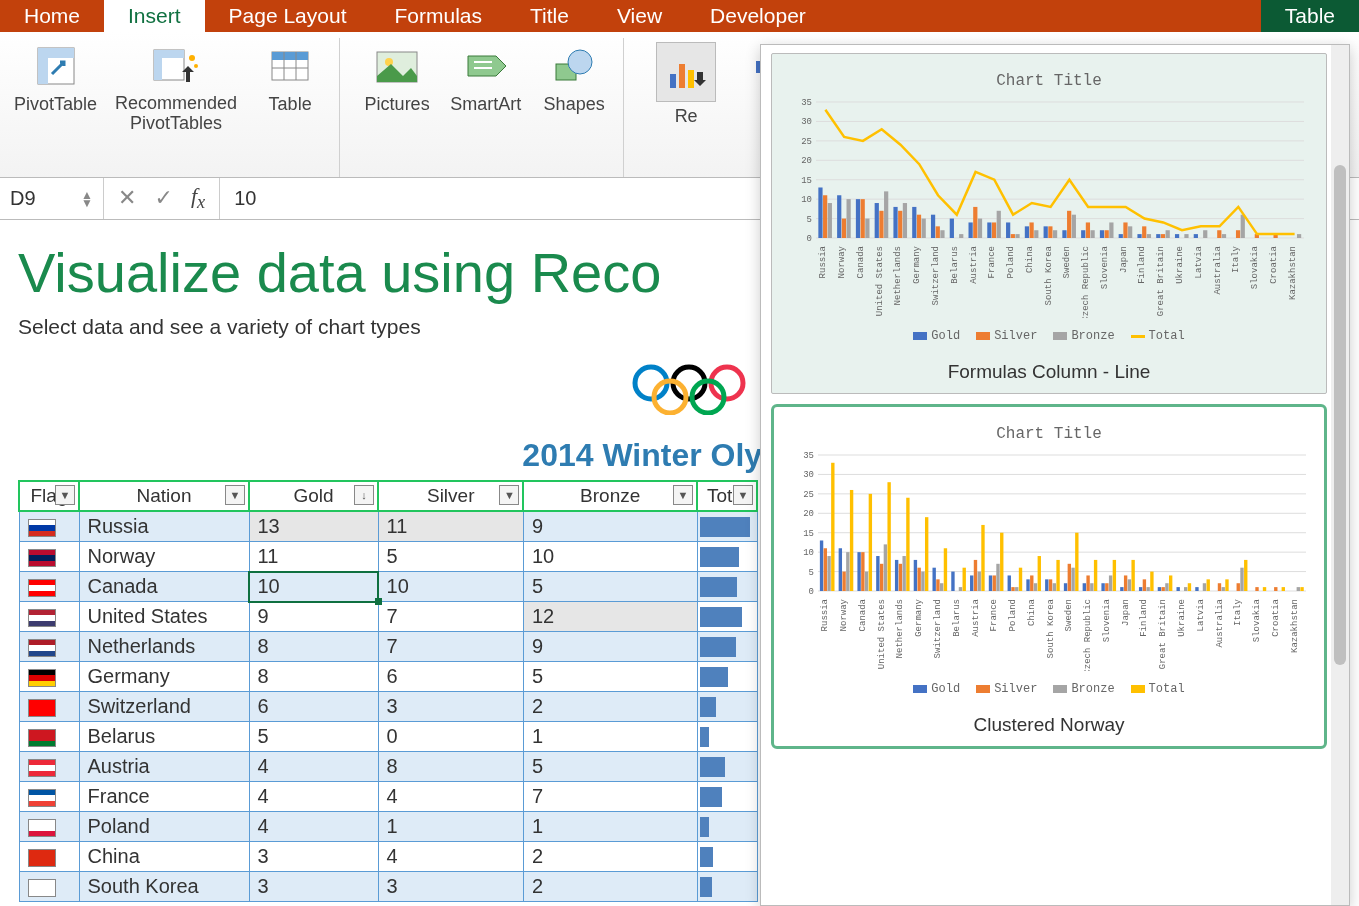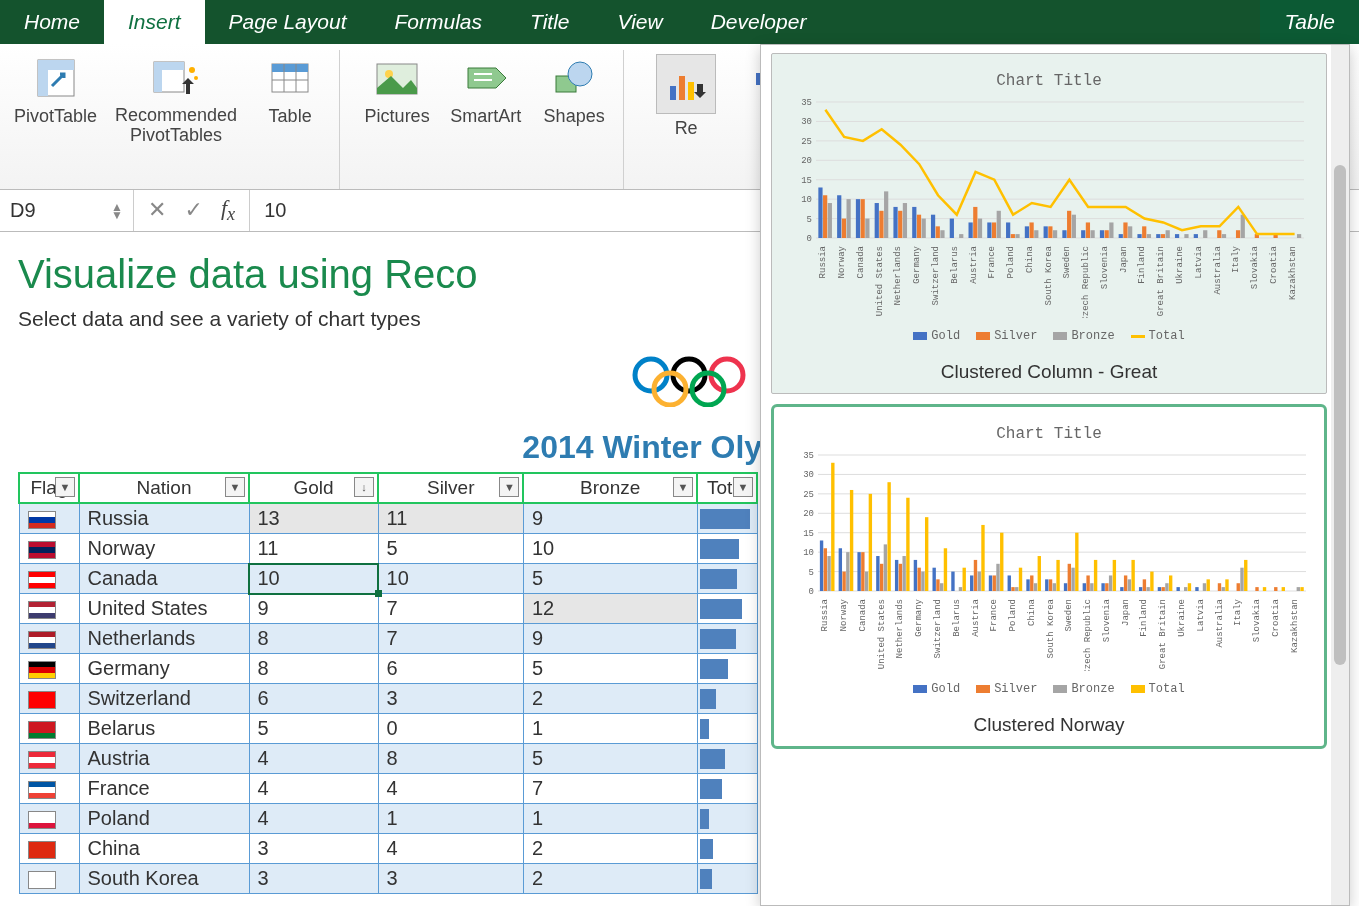--- a/index.html
+++ b/index.html
@@ -1,46 +1,46 @@
 <!DOCTYPE html>
 <html><head>
 <meta charset="utf-8">
 <style>
   * { box-sizing: border-box; margin: 0; padding: 0; }
   body { font-family: "Segoe UI", Arial, sans-serif; background: #fff; color: #333; width: 1359px; height: 906px; overflow: hidden; position: relative; }
 
   
-  .tabs { display: flex; background: #14532d; height: 44px; font-style: italic; }
+  .tabs { display: flex; background: #c2410c; height: 32px; }
   .tab { padding: 0 24px; color: #fff; font-size: 21px; display: flex; align-items: center; cursor: pointer; }
   .tab.active { background: #fff; color: #0f7040; }
   .tab.table-tab { margin-left: auto; background: #0c5a34; }
 
   
   .ribbon { display: flex; background: linear-gradient(#fff,#f3f3f3); border-bottom: 1px solid #bbb; height: 146px; padding: 6px 10px 0 10px; gap: 18px; }
   .rgroup { display: flex; gap: 18px; padding: 4px 14px 4px 4px; border-right: 1px solid #d0d0d0; }
   .rgroup:last-child { border-right: none; }
   .rbtn { display: flex; flex-direction: column; align-items: center; gap: 4px; font-size: 18px; color: #444; cursor: pointer; min-width: 70px; }
   .rbtn .icon { width: 48px; height: 48px; display:flex; align-items:center; justify-content:center; }
   .chart-row { display:flex; gap:28px; align-items:center; padding-left:10px;}
   .mini-chart { display:flex; align-items:center; gap:6px; cursor:pointer;}
   .mini-chart .caret { color:#888; font-size:12px;}
   .mini-chart svg { display:block; }
   .reco-big { width:60px; height:60px; background:#e6e6e6; border:1px solid #bbb; display:flex; align-items:center; justify-content:center; }
 
   
   .formula-bar { display:flex; align-items:center; height:42px; border-bottom:1px solid #bbb; background:#fff;}
-  .namebox { width:134px; padding:0 10px; font-size:20px; border-right:1px solid #ccc; display:flex; align-items:center; justify-content:space-between; height:100%;}
+  .namebox { width:104px; padding:0 10px; font-size:20px; border-right:1px solid #ccc; display:flex; align-items:center; justify-content:space-between; height:100%;}
   .stepper { font-size:12px; color:#888; line-height:8px; cursor:pointer; }
   .fbtns { display:flex; gap:18px; padding:0 14px; color:#888; font-size:22px; align-items:center;}
   .fx { font-style:italic; font-family:"Times New Roman",serif; color:#444; }
   .fval { font-size:20px; padding-left:14px; border-left:1px solid #ccc; height:100%; display:flex; align-items:center;}
 
   
   .sheet { position:relative; padding:20px 0 0 18px; height: 674px; }
-  .title { font-size:40px; color:#1a8a4d; font-weight:400; margin-bottom:10px; }
+  .title { font-size:56px; color:#1a8a4d; font-weight:400; margin-bottom:10px; }
   .subtitle { font-size:21px; color:#333; margin-bottom:24px;}
   .oly-head { display:flex; align-items:center; gap:18px; margin-bottom:6px;flex-direction:column;}
   .oly-head .label { font-size:32px; color:#2e7cb1; font-weight:600;}
 
   
   table.data { border-collapse:collapse; width:740px; }
   table.data th { background:#fff; border:2px solid #22c55e; font-weight:400; font-size:19px; text-align:center; padding:3px 8px; position:relative;}
   table.data th .filter { position:absolute; right:3px; top:3px; width:20px; height:20px; border:1px solid #888; background:#f4f4f4; font-size:11px; display:flex; align-items:center; justify-content:center; color:#555;}
   table.data td { border:1px solid #5a9bd5; padding:3px 8px; font-size:20px; }
   table.data tr.band td { background:#deebf7; }
@@ -507,21 +507,21 @@
             <text transform="translate(514.6153846153846,148) rotate(-90)" text-anchor="end">Kazakhstan</text>
             <path d="M45.38461538461539 11.771428571428572 L64.15384615384616 38.97142857142856 L82.92307692307693 42.85714285714286 L101.6923076923077 31.19999999999999 L120.46153846153847 46.74285714285715 L139.23076923076925 66.17142857142858 L158 97.25714285714287 L176.76923076923077 116.68571428571428 L195.53846153846155 73.94285714285715 L214.30769230769232 81.71428571428572 L233.0769230769231 116.68571428571428 L251.84615384615387 105.02857142857144 L270.6153846153846 108.91428571428571 L289.38461538461536 81.71428571428572 L308.15384615384613 108.91428571428571 L326.9230769230769 108.91428571428571 L345.6923076923077 108.91428571428571 L364.46153846153845 120.57142857142857 L383.2307692307692 124.45714285714286 L402 132.22857142857143 L420.7692307692308 128.34285714285716 L439.53846153846155 128.34285714285716 L458.3076923076923 108.91428571428571 L477.0769230769231 136.11428571428573 L495.8461538461538 136.11428571428573 L514.6153846153846 136.11428571428573 " fill="none" stroke="#ffc000" stroke-width="2.5"></path>
           </svg>
         <div class="legend" id="legend1">
             <span class="lg"><span class="sw" style="background:#4472c4;"></span>Gold</span>
             <span class="lg"><span class="sw" style="background:#ed7d31;"></span>Silver</span>
             <span class="lg"><span class="sw" style="background:#a5a5a5;"></span>Bronze</span>
             <span class="lg"><span class="sw" style="background:none;border-top:3px solid #ffc000;height:0"></span>Total</span>
           </div>
       </div>
-      <div class="reco-label">Clustered Column - Great</div>
+      <div class="reco-label">Formulas Column - Line</div>
     </div>
     <div class="reco-card selected">
       <div class="reco-chart">
         <div class="reco-title">Chart Title</div>
         <svg class="chart-svg" id="chart2" width="530" height="220">
             <line x1="36" y1="140" x2="524" y2="140" stroke="#ddd"></line>
             <text x="32" y="143" text-anchor="end">0</text>
             <line x1="36" y1="120.57142857142857" x2="524" y2="120.57142857142857" stroke="#ddd"></line>
             <text x="32" y="123.57142857142857" text-anchor="end">5</text>
             <line x1="36" y1="101.14285714285714" x2="524" y2="101.14285714285714" stroke="#ddd"></line>

